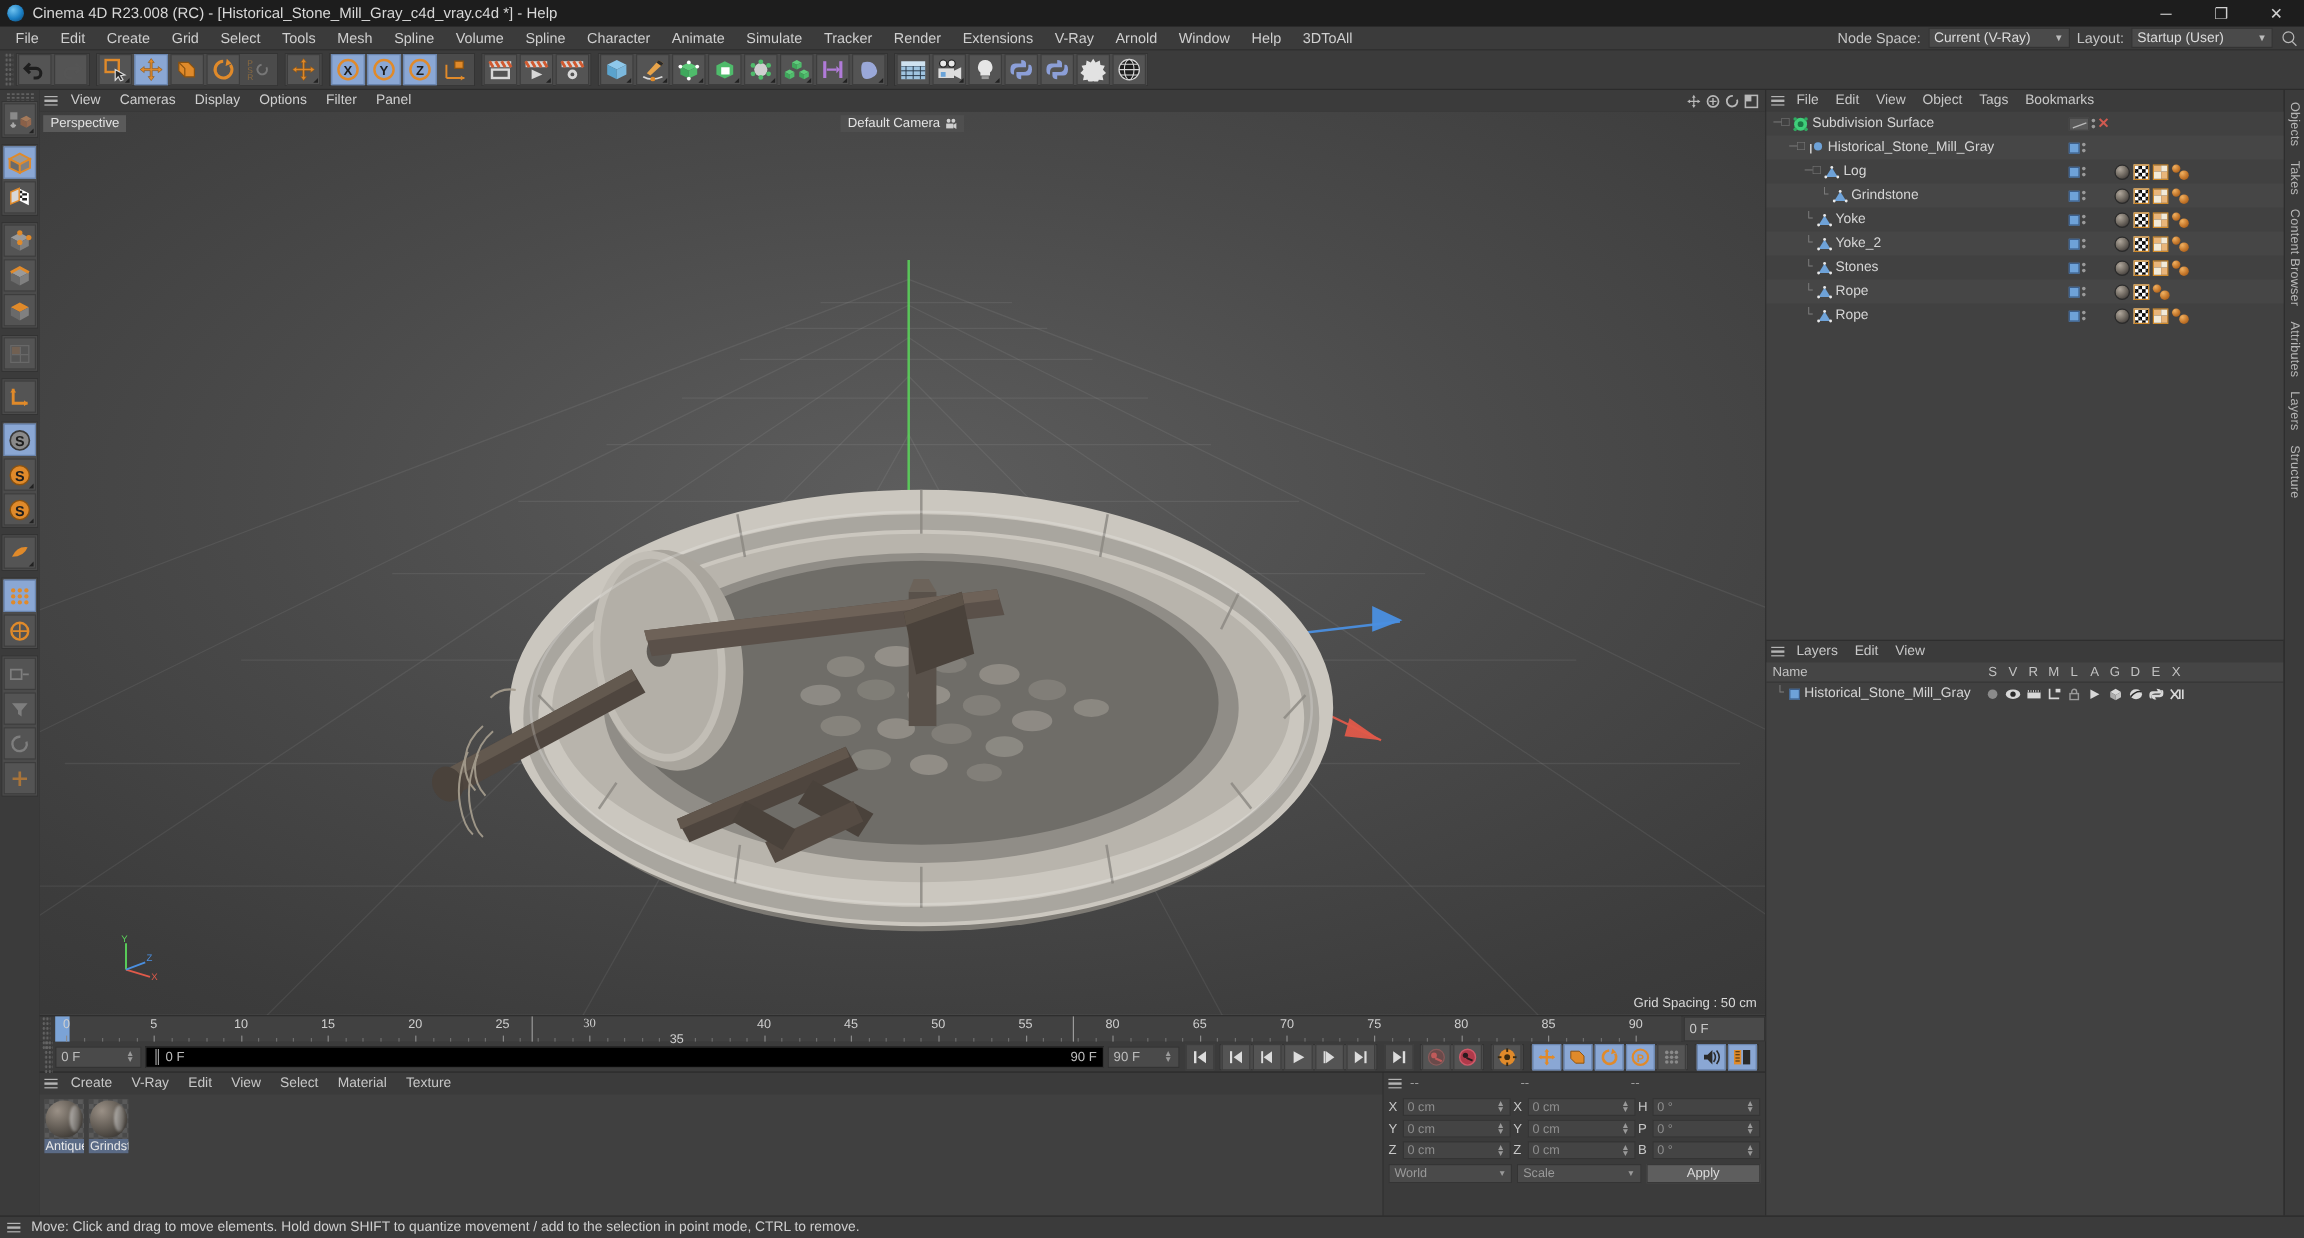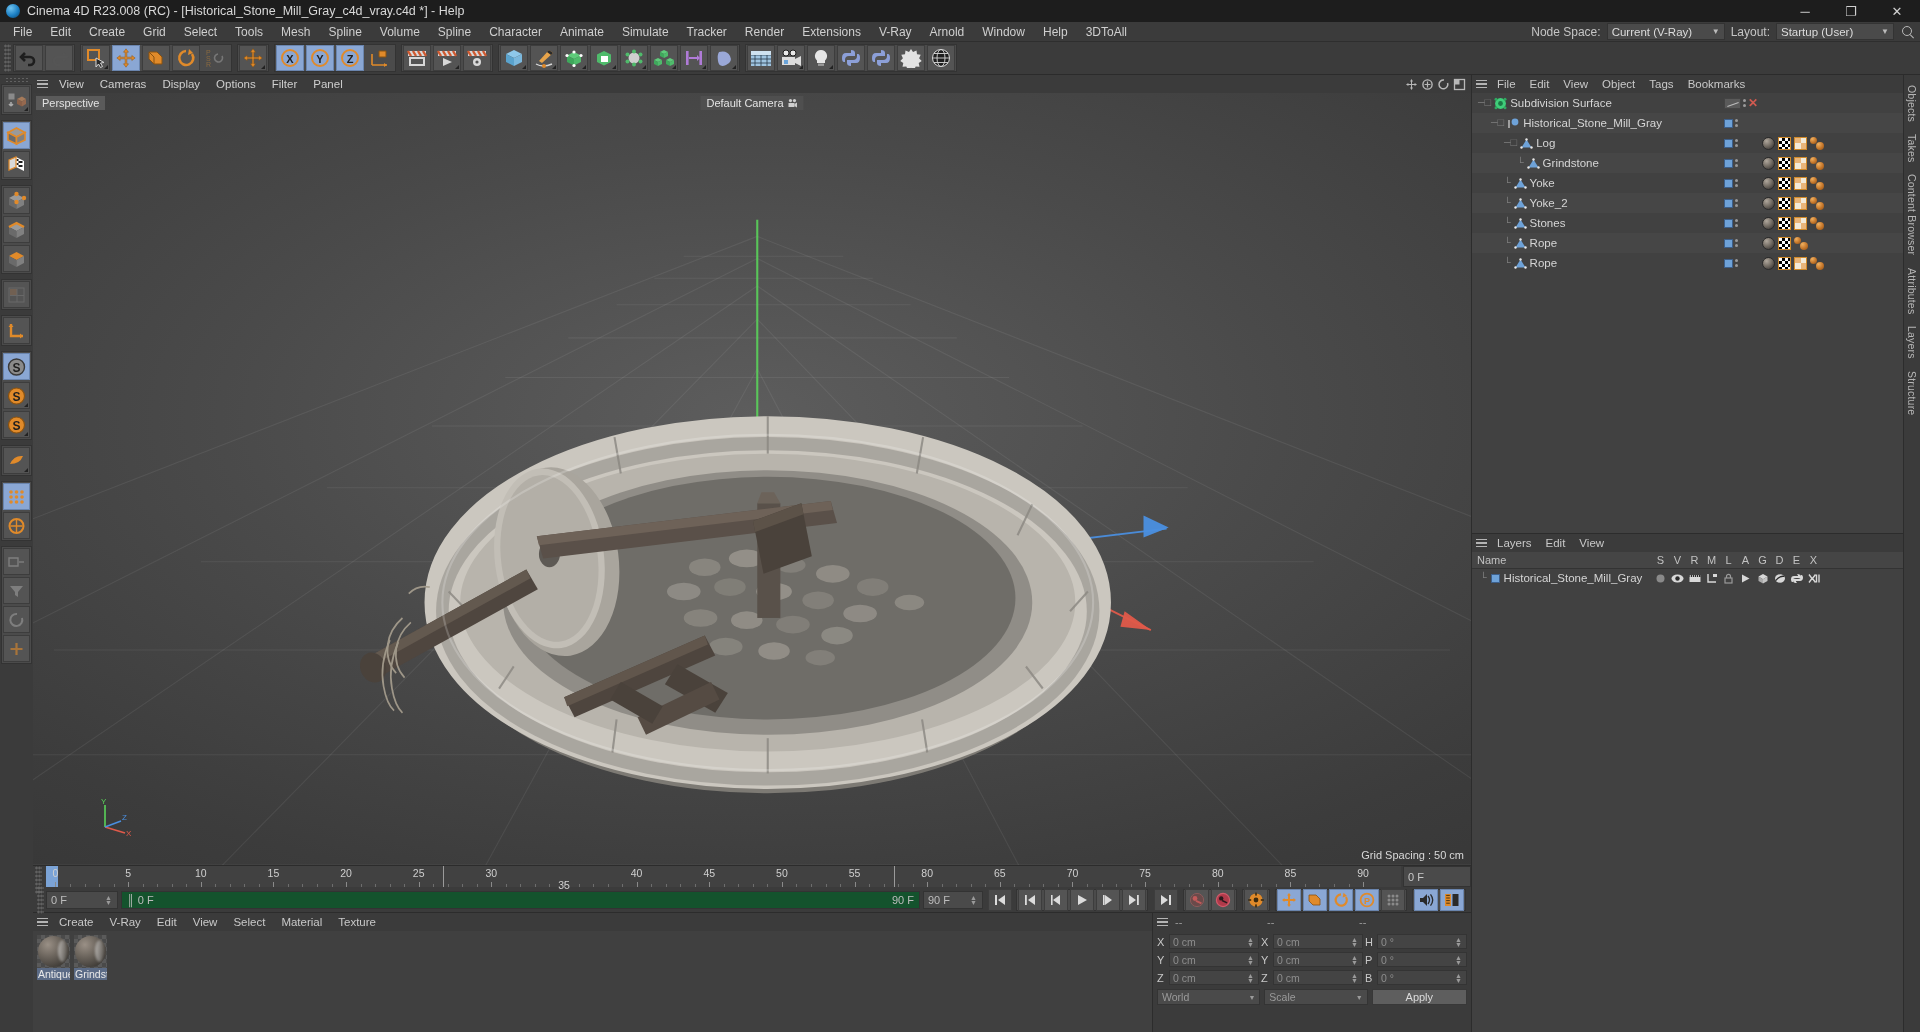--- a/index.html
+++ b/index.html
@@ -110,21 +110,21 @@
   .tl-green { position:absolute; top:0; bottom:0; width:1px; background:#9a9a9a; }
   .tl-right { width:68px; flex:0 0 68px; background:#4a4a4a; border:1px solid #333;
               display:flex; align-items:center; padding:0 4px; font-size:11px; color:#c9c9c9; }
 
   .transport { height:25px; background:#3b3b3b; display:flex; align-items:center; flex:0 0 25px;
                padding-left:2px; gap:0; }
   .numfield { background:#4a4a4a; border:1px solid #333; height:18px; display:flex; align-items:center;
               padding:0 4px; font-size:11px; color:#bdbdbd; position:relative;}
   .spin { width:9px; display:flex; flex-direction:column; justify-content:center; align-items:center;
           margin-left:auto; line-height:5px; font-size:7px; color:#9a9a9a;}
-  .trackbar { flex:1 1 auto; height:18px; background:#14532d; border:1px solid #333;
+  .trackbar { flex:1 1 auto; height:18px; background:#000000; border:1px solid #333;
               display:flex; align-items:center; padding:0 5px; font-size:11px; color:#bdbdbd;
               justify-content:space-between; margin:0 3px;}
   .tbtn2 { width:24px; height:22px; display:flex; align-items:center; justify-content:center;
            background:#545454; border:1px solid #3d3d3d; margin:0 1px; }
   .tbtn2.on { background:#8aa7d4; border-color:#6a85ae; }
   .tbtn2.flat { background:#4b4b4b; }
 
   
   .bottom { height:120px; display:flex; flex:0 0 120px; background:#3b3b3b; border-top:1px solid #2c2c2c;}
   .matmgr { flex:1 1 auto; display:flex; flex-direction:column; border-right:1px solid #2c2c2c; min-width:0;}
@@ -854,21 +854,21 @@
             <div class="tl-num" style="left: 6.06111%;">5</div>
             <div class="tl-tick" style="left: 6.06111%; height: 5px;"></div>
             <div class="tl-num" style="left: 11.4222%;">10</div>
             <div class="tl-tick" style="left: 11.4222%; height: 5px;"></div>
             <div class="tl-num" style="left: 16.7833%;">15</div>
             <div class="tl-tick" style="left: 16.7833%; height: 5px;"></div>
             <div class="tl-num" style="left: 22.1444%;">20</div>
             <div class="tl-tick" style="left: 22.1444%; height: 5px;"></div>
             <div class="tl-num" style="left: 27.5056%;">25</div>
             <div class="tl-tick" style="left: 27.5056%; height: 5px;"></div>
-            <div class="tl-num" style="left: 32.8667%;">30</div>
+            <div class="tl-num" style="left: 32.8667%; font-family: Liberation Serif, serif;">30</div>
             <div class="tl-tick" style="left: 32.8667%; height: 5px;"></div>
             <div class="tl-num" style="left: 38.2278%; margin-top: 12px;">35</div>
             <div class="tl-tick" style="left: 38.2278%; height: 5px;"></div>
             <div class="tl-num" style="left: 43.5889%;">40</div>
             <div class="tl-tick" style="left: 43.5889%; height: 5px;"></div>
             <div class="tl-num" style="left: 48.95%;">45</div>
             <div class="tl-tick" style="left: 48.95%; height: 5px;"></div>
             <div class="tl-num" style="left: 54.3111%;">50</div>
             <div class="tl-tick" style="left: 54.3111%; height: 5px;"></div>
             <div class="tl-num" style="left: 59.6722%;">55</div>
@@ -1631,13 +1631,21 @@
     <div class="farright" id="farright">
         <div class="vtab">Objects</div>
         <div class="vtab">Takes</div>
         <div class="vtab">Content Browser</div>
         <div class="vtab">Attributes</div>
         <div class="vtab">Layers</div>
         <div class="vtab">Structure</div>
       </div>
   </div>
 
+  <div class="statusbar">
+    <div class="hamb">
+        <i></i>
+        <i></i>
+        <i></i>
+      </div>
+    <div class="txt">Move: Click and drag to move elements. Hold down SHIFT to quantize movement / add to the selection in point mode, CTRL to remove.</div>
+  </div>
 </div>
 
 </body></html>

